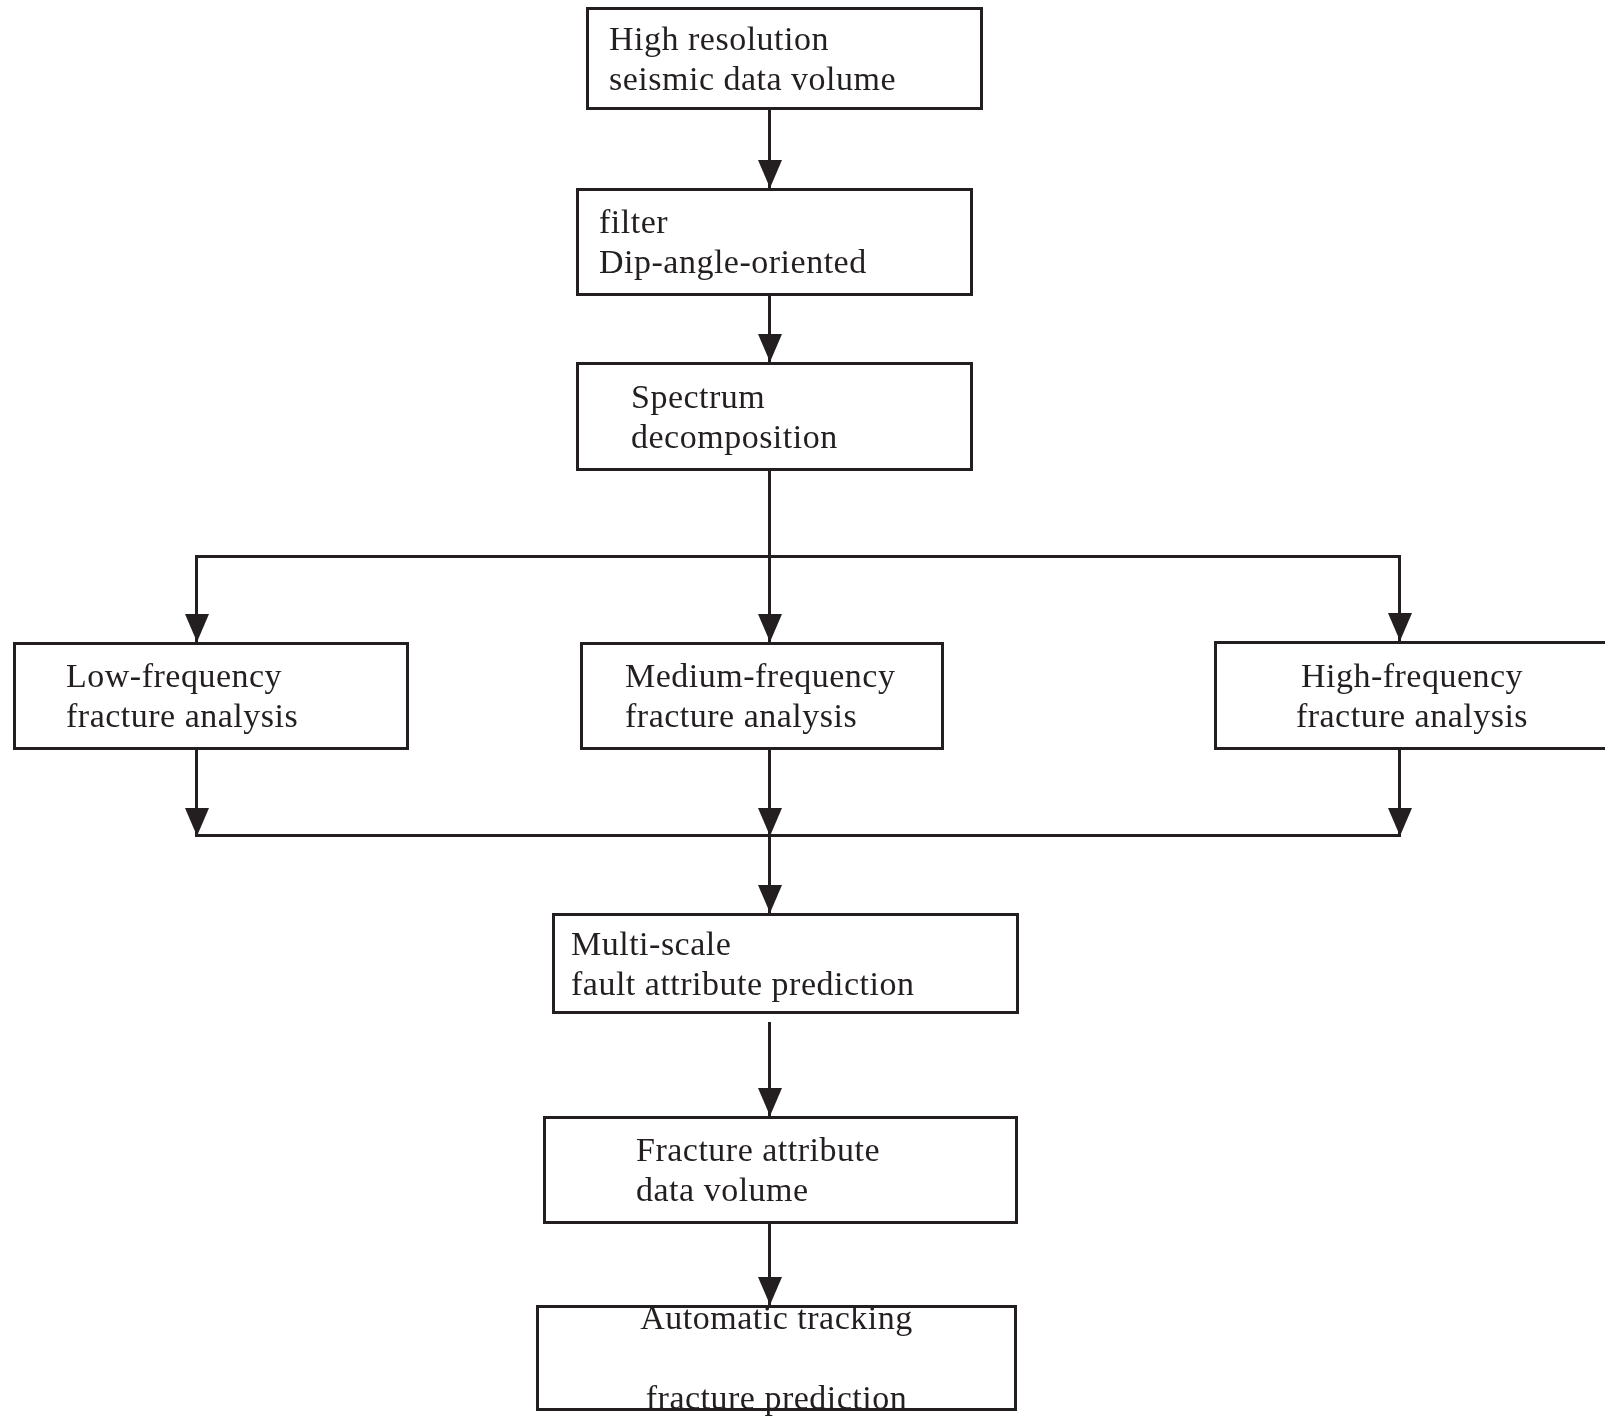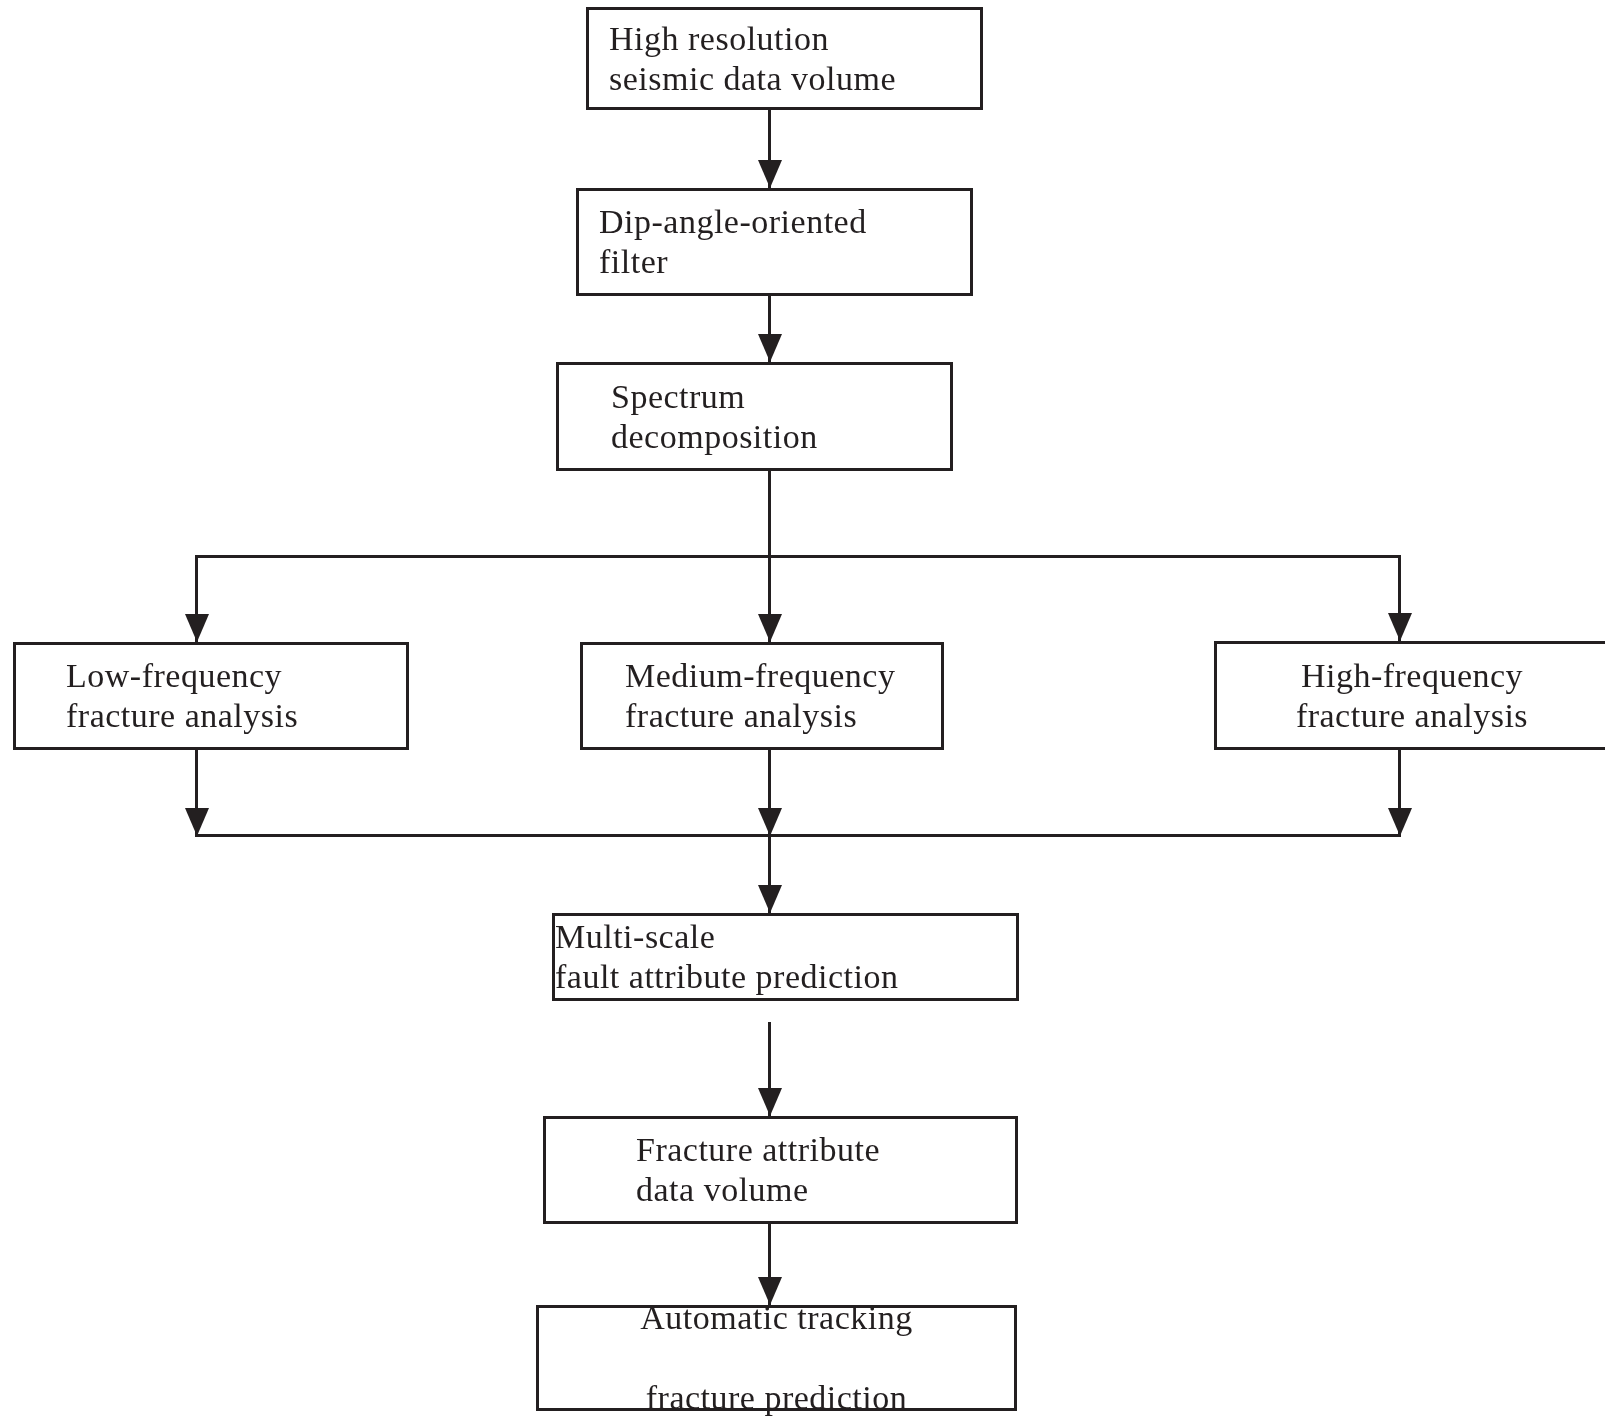--- a/index.html
+++ b/index.html
@@ -45,45 +45,45 @@
 <body>
 
 <div class="canvas">
 
   <div class="node" style="left:578px; top:7px;    width:397px; height:103px; padding-left:20px;">
     <span>High resolution</span>
     <span>seismic data volume</span>
   </div>
 
   <div class="node" style="left:568px; top:188px;  width:397px; height:108px; padding-left:20px;">
+    <span>filter</span>
     <span>Dip-angle-oriented</span>
-    <span>filter</span>
   </div>
 
-  <div class="node" style="left:548px; top:362px;  width:397px; height:109px; padding-left:52px;">
+  <div class="node" style="left:568px; top:362px;  width:397px; height:109px; padding-left:52px;">
     <span>Spectrum</span>
     <span>decomposition</span>
   </div>
 
   <div class="node" style="left:5px;   top:642px;  width:396px; height:108px; padding-left:50px;">
     <span>Low-frequency</span>
     <span>fracture analysis</span>
   </div>
 
   <div class="node" style="left:572px; top:642px;  width:364px; height:108px; padding-left:42px;">
     <span>Medium-frequency</span>
     <span>fracture analysis</span>
   </div>
 
   <div class="node" style="left:1206px; top:641px; width:396px; height:109px; text-align:center;">
     <span>High-frequency</span>
     <span>fracture analysis</span>
   </div>
 
-  <div class="node" style="left:544px; top:913px;  width:467px; height:88px; ">
+  <div class="node" style="left:544px; top:913px;  width:467px; height:101px; padding-left:16px;">
     <span>Multi-scale</span>
     <span>fault attribute prediction</span>
   </div>
 
   <div class="node" style="left:535px; top:1116px; width:475px; height:108px; padding-left:90px;">
     <span>Fracture attribute</span>
     <span>data volume</span>
   </div>
 
   <div class="node" style="left:528px; top:1305px; width:481px; height:106px; text-align:center;gap:40px;">

